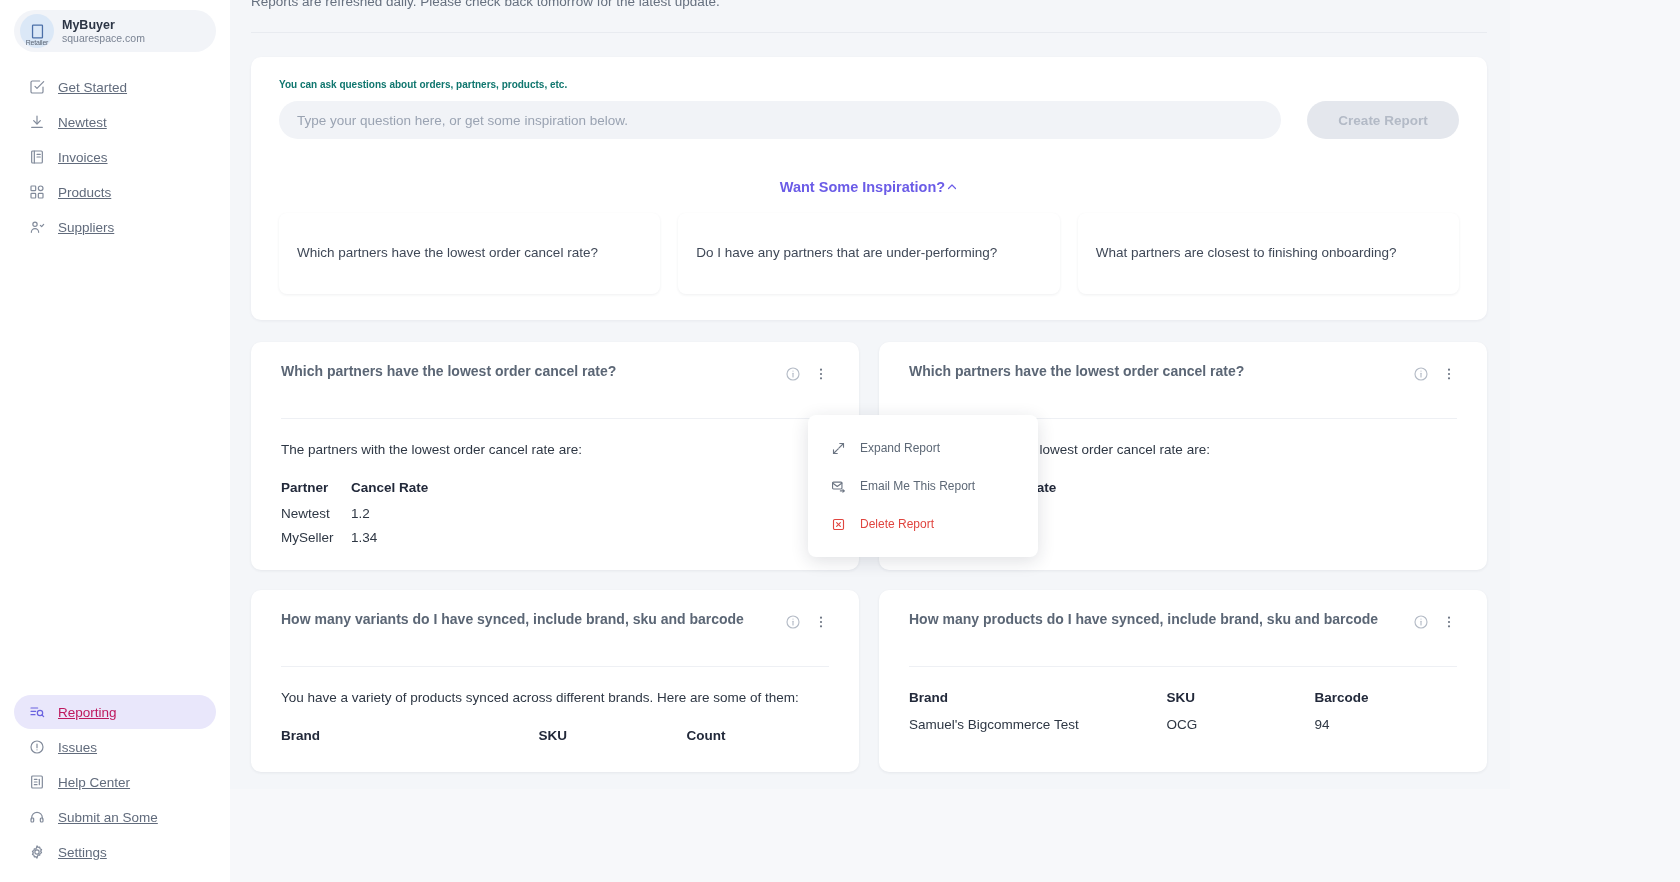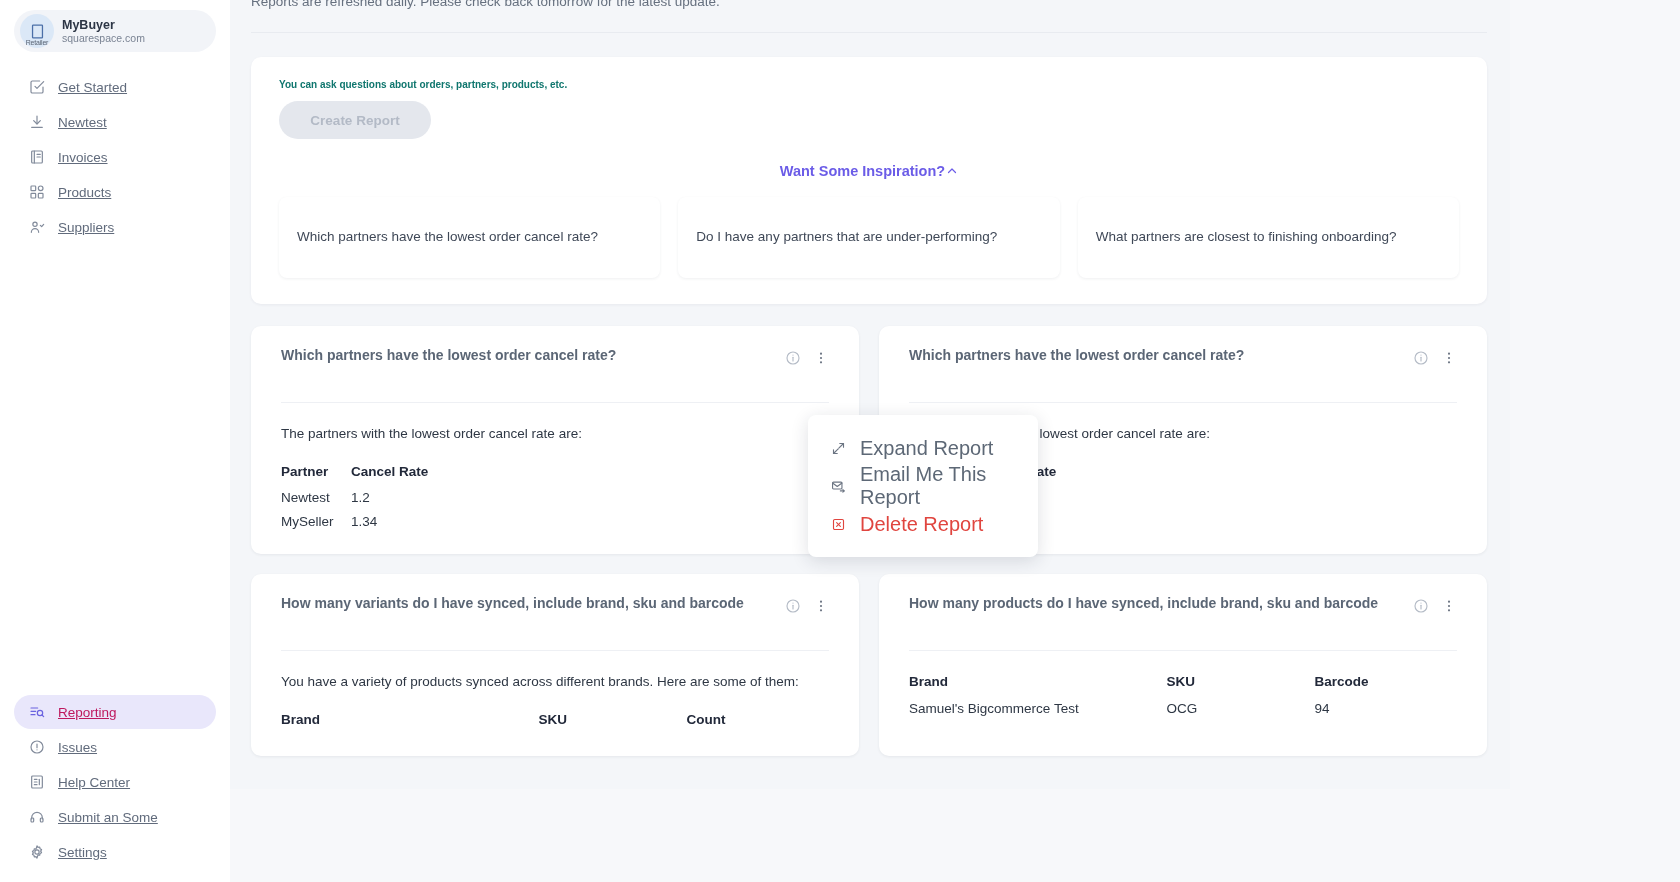--- a/index.html
+++ b/index.html
@@ -95,21 +95,21 @@
   .ask-input::placeholder { color: #9aa3b2; }
   .create-btn {
     flex: 0 0 auto; width: 152px; height: 38px;
     background: #e4e7ed; border: none; border-radius: 19px;
     color: #b3bac6; font-size: 13.5px; font-weight: 600;
     font-family: "Liberation Sans", sans-serif;
     cursor: default;
   }
   .inspire-row {
     display: flex; align-items: center; justify-content: center;
-    margin-top: 24px; text-align: center;
+    margin-top: 40px; text-align: center;
   }
   .inspire-link { color: #6b5ce7; font-size: 14.5px; font-weight: 700; cursor: pointer; }
   .chev { width: 13px; height: 13px; display:flex; align-items:center; justify-content:center; }
   .chev svg { display:block; }
 
   .inspire-grid {
     display: grid; grid-template-columns: repeat(3, 1fr);
     gap: 18px; margin-top: 18px;
   }
   .inspire-card {
@@ -156,21 +156,21 @@
   
   .ctx-menu {
     position: absolute; left: 578px; top: 415px;
     width: 230px; background: #fff;
     border-radius: 8px; box-shadow: 0 4px 18px rgba(25,35,55,.14);
     padding: 14px 0 14px 0; z-index: 40;
   }
   .ctx-item {
     display: flex; align-items: center; gap: 14px;
     height: 38px; padding: 0 22px;
-    font-size: 20px; color: #5d6876; cursor: pointer;
+    font-size: 12px; color: #5d6876; cursor: pointer;
   }
   .ctx-item .ctx-ico { width: 16px; height: 16px; flex:0 0 16px; display:flex; align-items:center; justify-content:center; }
   .ctx-item .ctx-ico svg { display:block; }
   .ctx-item.danger { color: #e0453f; }
 
   .right-gutter {
     position: absolute; left: 1280px; top: 0; width: 400px; height: 882px;
     background: #f7f8fa;
   }
   .bottom-gutter {
@@ -322,20 +322,21 @@
   <div class="main-wrap">
     <div class="viewport">
       <div class="content">
 
         <div class="notice">Reports are refreshed daily. Please check back tomorrow for the latest update.</div>
         <div class="divider"></div>
 
         <section class="ask-card">
           <div class="ask-label">You can ask questions about orders, partners, products, etc.</div>
           <div class="ask-row">
+            <input class="ask-input" type="text" placeholder="Type your question here, or get some inspiration below." style="">
             <button class="create-btn" disabled="">Create Report</button>
           </div>
 
           <div class="inspire-row">
             <span class="inspire-link">Want Some Inspiration?</span>
             <span class="chev">
               <svg width="12" height="12" viewBox="0 0 24 24" fill="none" stroke="#6b5ce7" stroke-width="2.4" stroke-linecap="round" stroke-linejoin="round">
                 <path d="M5 15l7-7 7 7"></path>
               </svg>
             </span>

